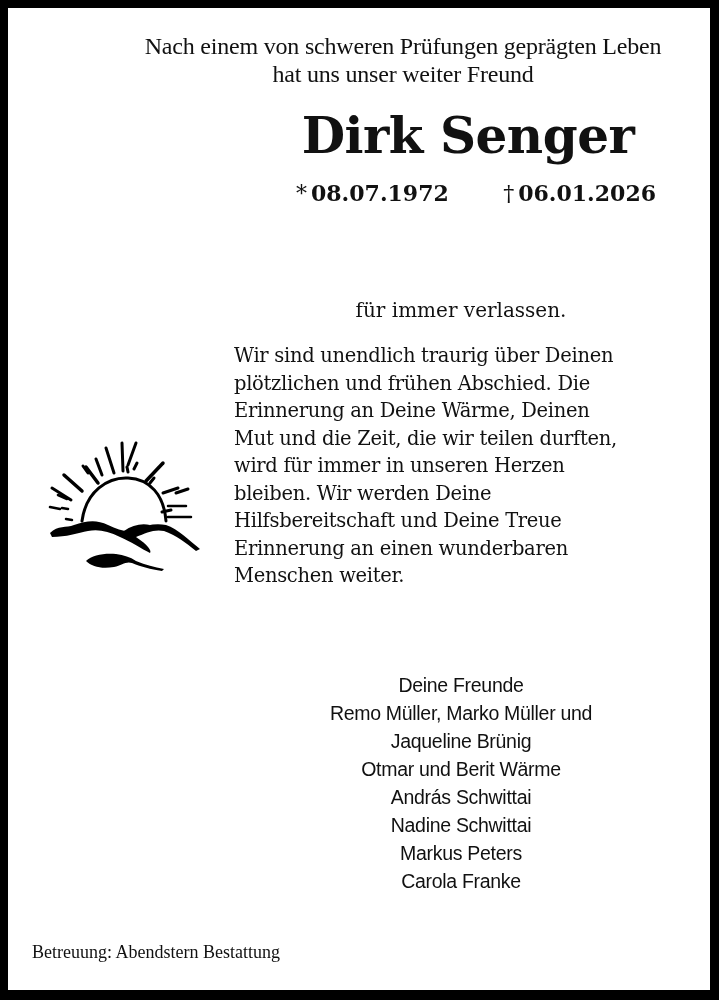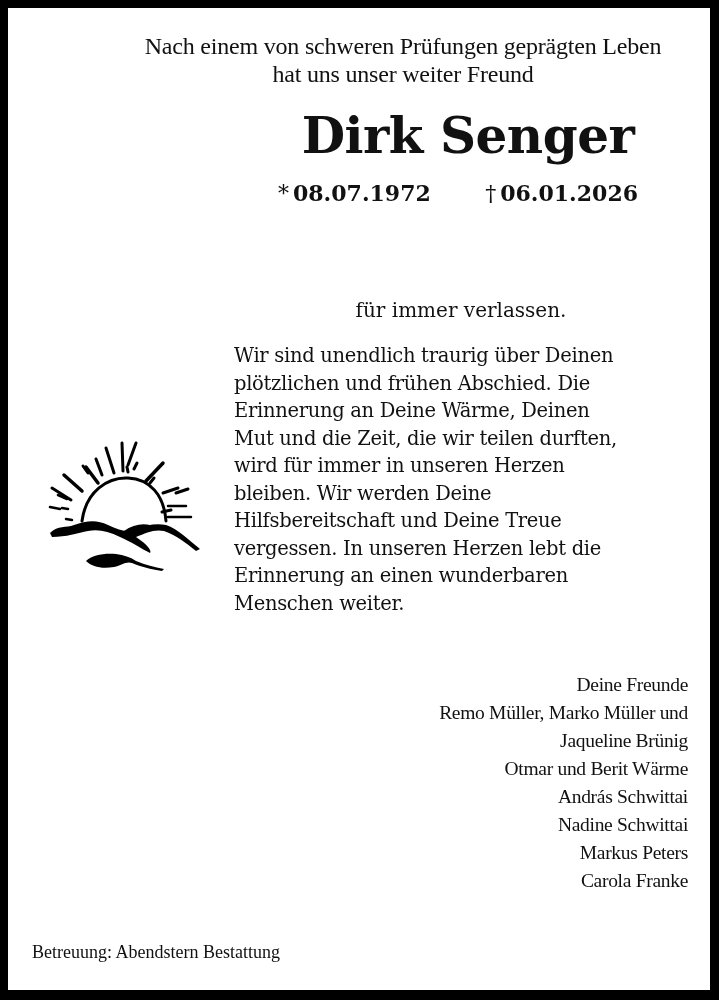--- a/index.html
+++ b/index.html
@@ -16,39 +16,39 @@
     font-family: "Liberation Serif", serif; font-size: 24px; line-height: 28px;
     letter-spacing: -0.2px;
     padding-left: 44px;
   }
   .name {
     position: absolute; left: 200px; top: 98px; width: 520px; text-align: center;
     font-family: "DejaVu Serif", serif; font-weight: bold; font-size: 50px; line-height: 60px;
     letter-spacing: -0.5px;
   }
   .dates {
-    position: absolute; top: 170px; left: 270px; width: 360px; height: 30px;
+    position: absolute; top: 170px; left: 288px; width: 360px; height: 30px;
     font-family: "DejaVu Serif", serif; font-weight: bold; font-size: 22px; line-height: 30px;
   }
   .birth { position: absolute; left: 0; top: 0; }
   .death { position: absolute; right: 0; top: 0; }
   .dates .sym { font-weight: normal; margin-right: 4px; }
   .left-go {
     position: absolute; left: 230px; top: 250px; width: 446px; text-align: center;
     font-family: "DejaVu Serif", serif; font-size: 20px; line-height: 28px; margin-top: 38px;
   }
   .body-text {
     position: absolute; left: 226px; top: 334px; width: 454px; text-align: left;
     font-family: "DejaVu Serif", serif; font-size: 19.5px; line-height: 27.5px;
     letter-spacing: -0.3px;
   }
   .body-text span { display: block; white-space: nowrap; }
   .friends {
-    position: absolute; left: 226px; top: 663px; width: 454px; text-align: right;
-    font-family: Liberation Serif, serif; font-size: 19.5px; line-height: 28px;
+    position: absolute; left: 226px; top: 663px; width: 454px; text-align: center;
+    font-family: Liberation Sans, sans-serif; font-size: 19.5px; line-height: 28px;
     letter-spacing: -0.3px;
   }
   .friends span { display: block; white-space: nowrap; }
   .footer {
     position: absolute; left: 24px; top: 932px;
     font-family: "Liberation Serif", serif; font-size: 18px; line-height: 24px;
   }
   .sun {
     position: absolute; left: 30px; top: 425px; width: 170px; height: 145px;
   }
@@ -111,21 +111,20 @@
   </svg>
 
   <div class="body-text">
     <span>Wir sind unendlich traurig über Deinen</span>
     <span>plötzlichen und frühen Abschied. Die</span>
     <span>Erinnerung an Deine Wärme, Deinen</span>
     <span>Mut und die Zeit, die wir teilen durften,</span>
     <span>wird für immer in unseren Herzen</span>
     <span>bleiben. Wir werden Deine</span>
     <span>Hilfsbereitschaft und Deine Treue</span>
-    <span>vergessen. In unseren Herzen lebt die</span>
     <span>Erinnerung an einen wunderbaren</span>
     <span>Menschen weiter.</span>
   </div>
 
   <div class="friends">
     <span>Deine Freunde</span>
     <span>Remo Müller, Marko Müller und</span>
     <span>Jaqueline Brünig</span>
     <span>Otmar und Berit Wärme</span>
     <span>András Schwittai</span>

